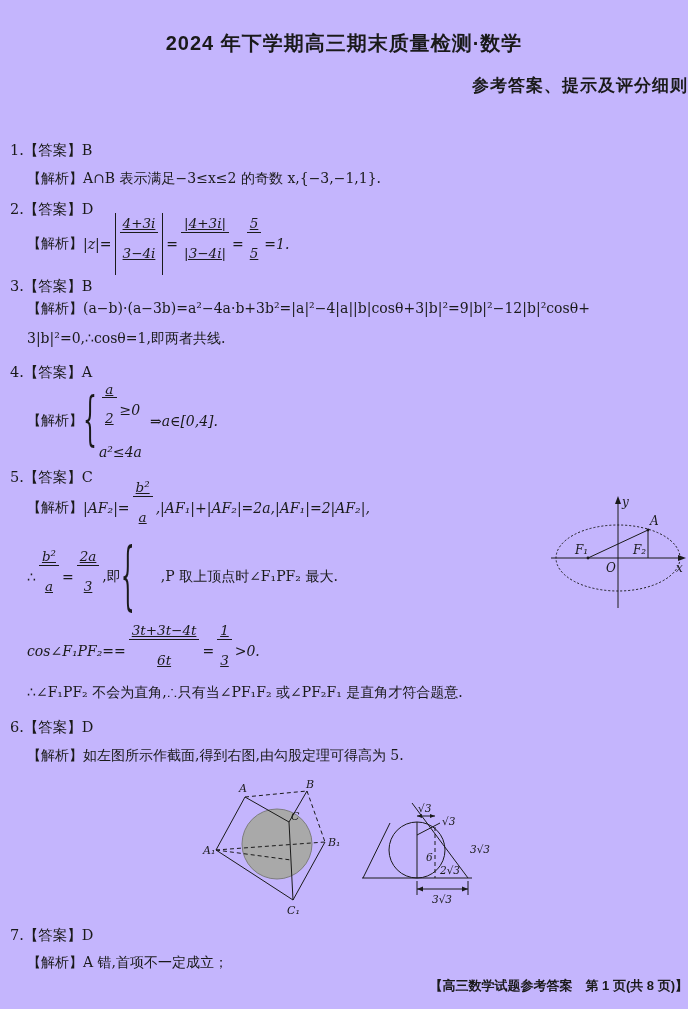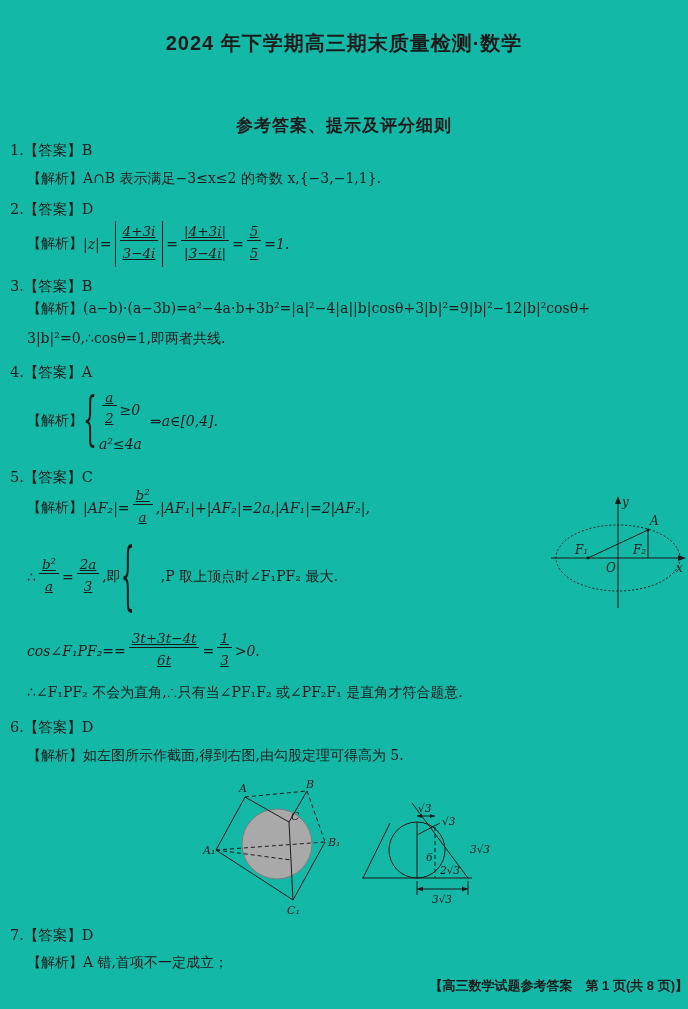--- a/index.html
+++ b/index.html
@@ -1,33 +1,33 @@
 <!DOCTYPE html>
 <html><head>
 <meta charset="utf-8">
 <style>
   html,body{margin:0;padding:0;background:#e8e8e8;}
   .page{
-    position:relative;width:688px;height:1009px;background:#14b8a6;
+    position:relative;width:688px;height:1009px;background:#c4b5fd;
     font-family:"DejaVu Serif","Liberation Serif",serif;color:#1a1a1a;
     overflow:hidden;margin:0 auto;
   }
   .abspos{position:absolute;white-space:nowrap;}
   .title{top:30px;left:0;width:688px;text-align:center;font-size:20px;font-weight:bold;letter-spacing:1px;
          font-family:"Liberation Sans","DejaVu Sans",sans-serif;}
-  .subtitle{top:74px;left:0;width:688px;text-align:center;font-size:17px;font-weight:bold;letter-spacing:1px;
-         font-family:"Liberation Sans","DejaVu Sans",sans-serif;margin-top:40px;}
+  .subtitle{top:74px;left:0;width:688px;text-align:right;font-size:17px;font-weight:bold;letter-spacing:1px;
+         font-family:"Liberation Sans","DejaVu Sans",sans-serif;}
   .ans{font-size:14.5px;}
   .ana{font-size:14px;}
   .fm{font-family:"DejaVu Serif","Liberation Serif",serif;font-style:italic;}
   .cn{font-style:normal;}
   .row{display:flex;align-items:center;font-size:14px;}
   .frac{display:inline-block;text-align:center;vertical-align:middle;margin:0 3px;font-size:13.5px;text-decoration:underline;}
   .frac .num{display:block;border-bottom:1px solid #1a1a1a;padding:0 3px;line-height:1.25;}
-  .frac .den{display:block;padding:4px 3px;line-height:1.25;}
+  .frac .den{display:block;padding:12px 3px;line-height:1.25;}
   .absfrac{border-left:1.4px solid #1a1a1a;border-right:1.4px solid #1a1a1a;padding:2px 4px;}
   .brace{display:inline-block;font-size:22px;font-weight:400;line-height:1;
          font-family:"DejaVu Serif",serif;margin-right:2px;}
   .b2{transform:scaleY(2.6);}
   .b3{transform:scaleY(3.4);}
   .stack{display:inline-flex;flex-direction:column;justify-content:center;gap:4px;text-align:left;}
   .stack .case{display:flex;align-items:center;line-height:1.3;}
   .footer{top:977px;left:0;width:688px;text-align:right;font-size:13px;font-weight:bold;
           font-family:"Liberation Sans","DejaVu Sans",sans-serif;}
   svg{position:absolute;overflow:visible;}

